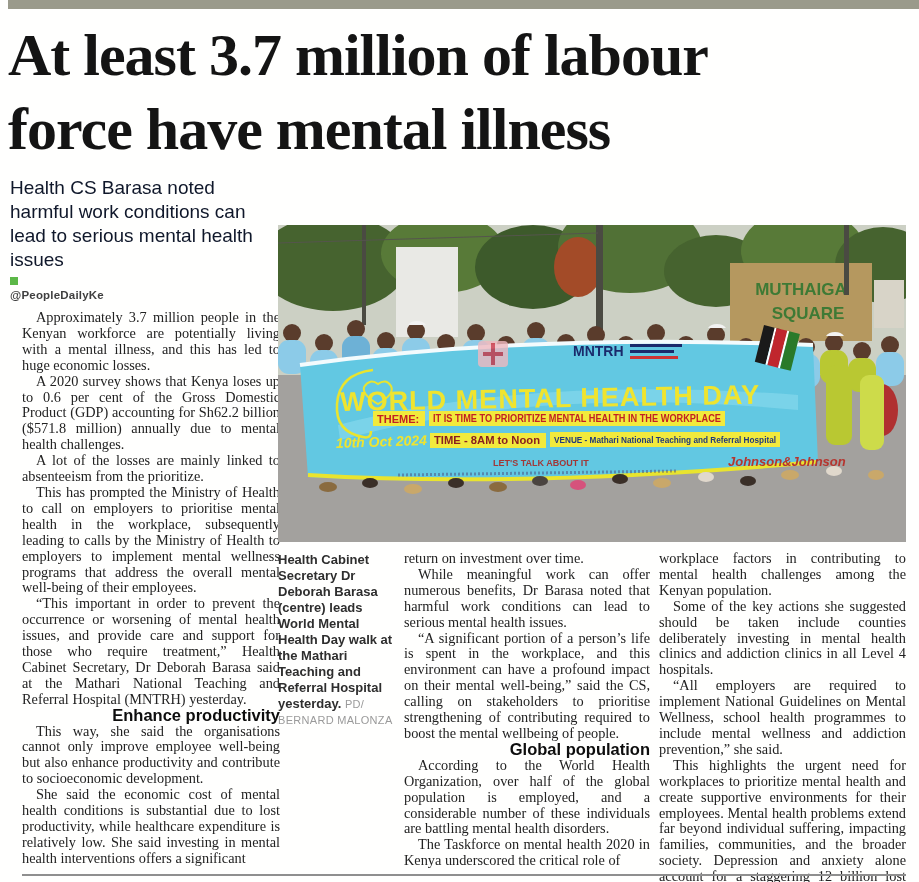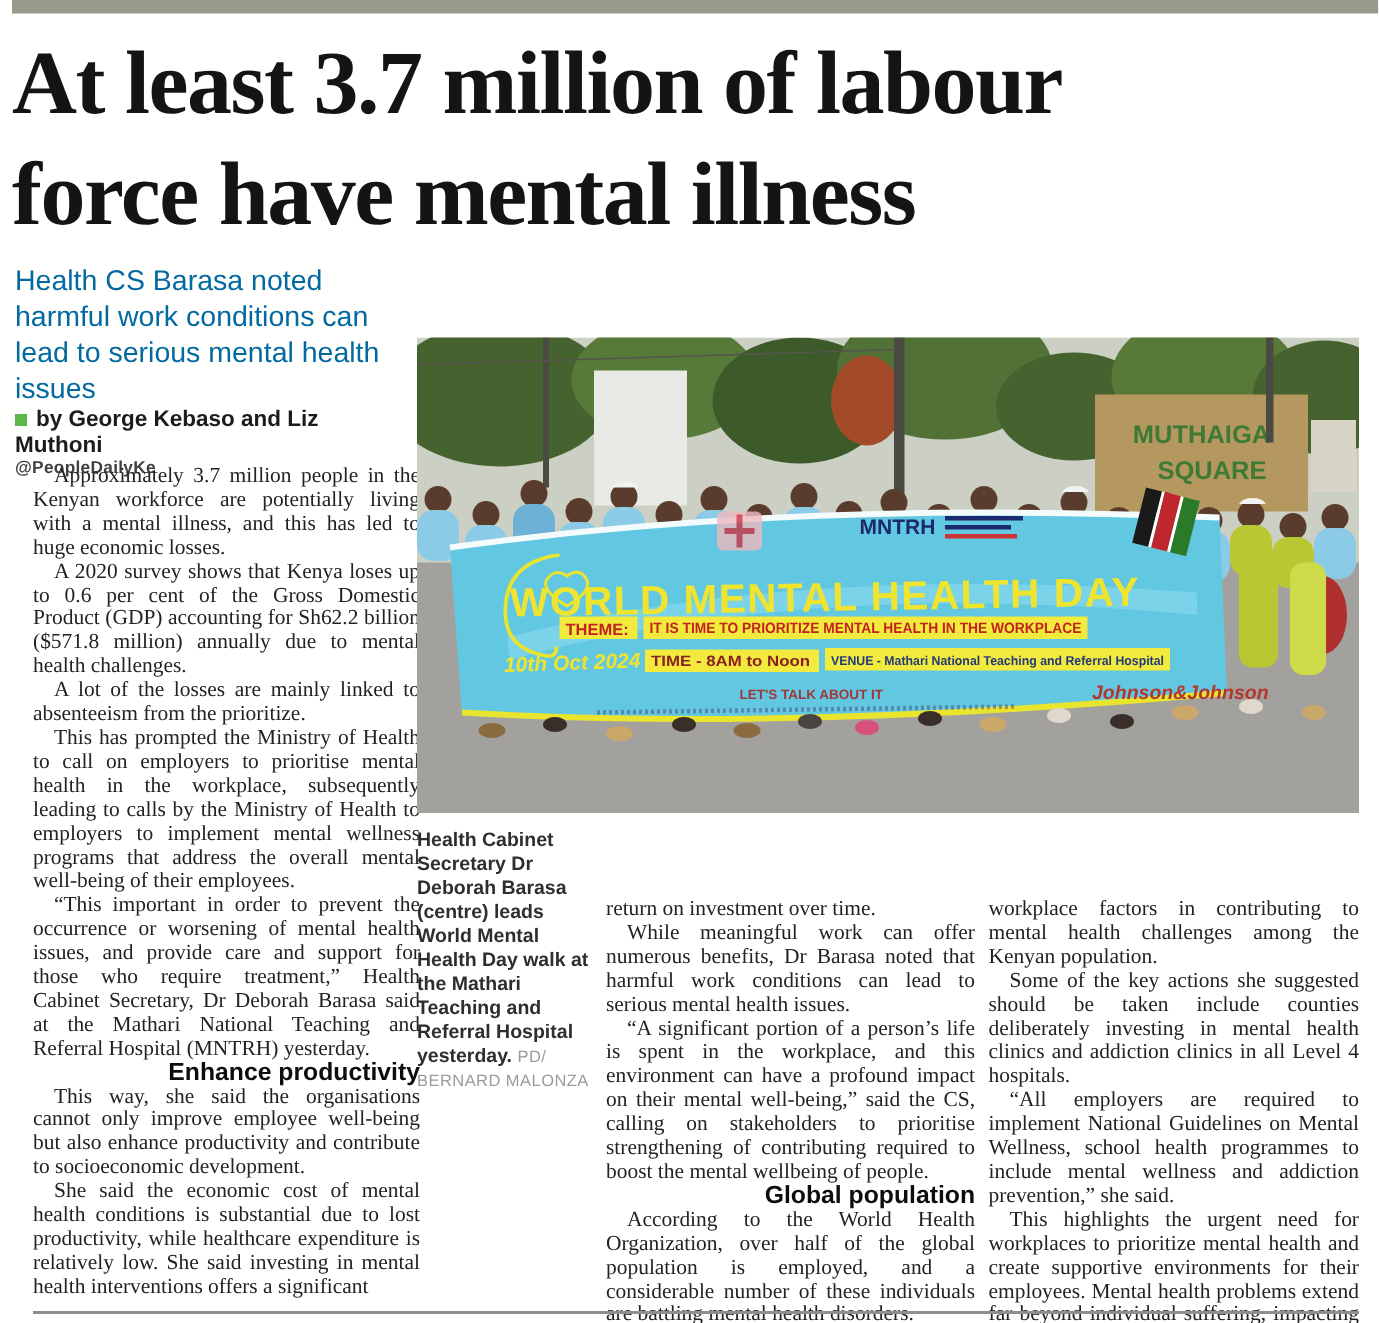--- a/index.html
+++ b/index.html
@@ -4,28 +4,28 @@
 <style>
   html,body{margin:0;padding:0;background:#ffffff;}
   #page{position:relative;width:919px;height:882px;background:#fffffe;overflow:hidden;
         font-family:"Liberation Serif",serif;color:#1f1f1f;}
   .topbar{position:absolute;left:8px;top:0;right:0;height:9px;background:#9a9a8b;}
   .headline{position:absolute;left:8px;top:18px;width:905px;
             font-family:"Liberation Serif",serif;font-weight:bold;color:#141414;
             font-size:60px;line-height:74px;letter-spacing:-1px;}
   .standfirst{position:absolute;left:10px;top:176px;width:245px;
               font-family:"Liberation Sans",sans-serif;font-size:19px;line-height:24px;
-              color:#0369a1;}
+              color:#0f172a;}
   .byline{position:absolute;left:10px;top:271px;width:260px;
           font-family:"Liberation Sans",sans-serif;font-weight:bold;font-size:15px;color:#1c1c1c;}
   .byline .sq{display:inline-block;width:8px;height:8px;background:#5cb848;margin-right:6px;}
   .handle{font-size:11.5px;color:#3f3f3f;margin-top:1px;letter-spacing:.2px;}
   .bodycol{position:absolute;font-size:14.3px;line-height:15.9px;text-align:justify;color:#222;}
   .bodycol p{margin:0;text-indent:14px;}
-  .bodycol p.noindent{text-indent:0;margin-top:48px;}
+  .bodycol p.noindent{text-indent:0;}
   .subhead{font-family:"Liberation Sans",sans-serif;font-weight:bold;font-size:16.5px;
            color:#0d0d0d;margin:10px 0 4px 0;text-indent:0 !important;text-align:right;}
   #col1{left:22px;top:310px;width:258px;}
   #col2{left:404px;top:551px;width:246px;}
   #col3{left:659px;top:551px;width:247px;}
   .photo{position:absolute;left:278px;top:225px;width:628px;height:317px;}
   .caption{position:absolute;left:278px;top:552px;width:120px;
            font-family:"Liberation Sans",sans-serif;font-weight:bold;
            font-size:13px;line-height:16px;color:#2e2e2e;}
   .caption .credit{font-weight:normal;color:#9a9a9a;font-size:11px;letter-spacing:.3px;}
@@ -40,21 +40,21 @@
   <div class="topbar"></div>
 
   <div class="headline">
     <div>At least 3.7 million of labour</div>
     <div>force have mental illness</div>
   </div>
 
   <div class="standfirst">Health CS Barasa noted harmful work conditions can lead to serious mental health issues</div>
 
   <div class="byline">
-    <span class="sq"></span><span>by George Kebaso and Liz Muthoni</span>
+    <span class="sq"></span>
     <div class="handle">@PeopleDailyKe</div>
   </div>
 
   <div id="col1" class="bodycol">
     <p>Approximately 3.7 million people in the Kenyan workforce are potentially living with a mental illness, and this has led to huge economic losses.</p>
     <p>A 2020 survey shows that Kenya loses up to 0.6 per cent of the Gross Domestic Product (GDP) accounting for Sh62.2 billion ($571.8 million) annually due to mental health challenges.</p>
     <p>A lot of the losses are mainly linked to absenteeism from the prioritize.</p>
     <p>This has prompted the Ministry of Health to call on employers to prioritise mental health in the workplace, subsequently leading to calls by the Ministry of Health to employers to implement mental wellness programs that address the overall mental well-being of their employees.</p>
     <p>“This important in order to prevent the occurrence or worsening of mental health issues, and provide care and support for those who require treatment,” Health Cabinet Secretary, Dr Deborah Barasa said at the Mathari National Teaching and Referral Hospital (MNTRH) yesterday.</p>
     <p class="subhead">Enhance productivity</p>

